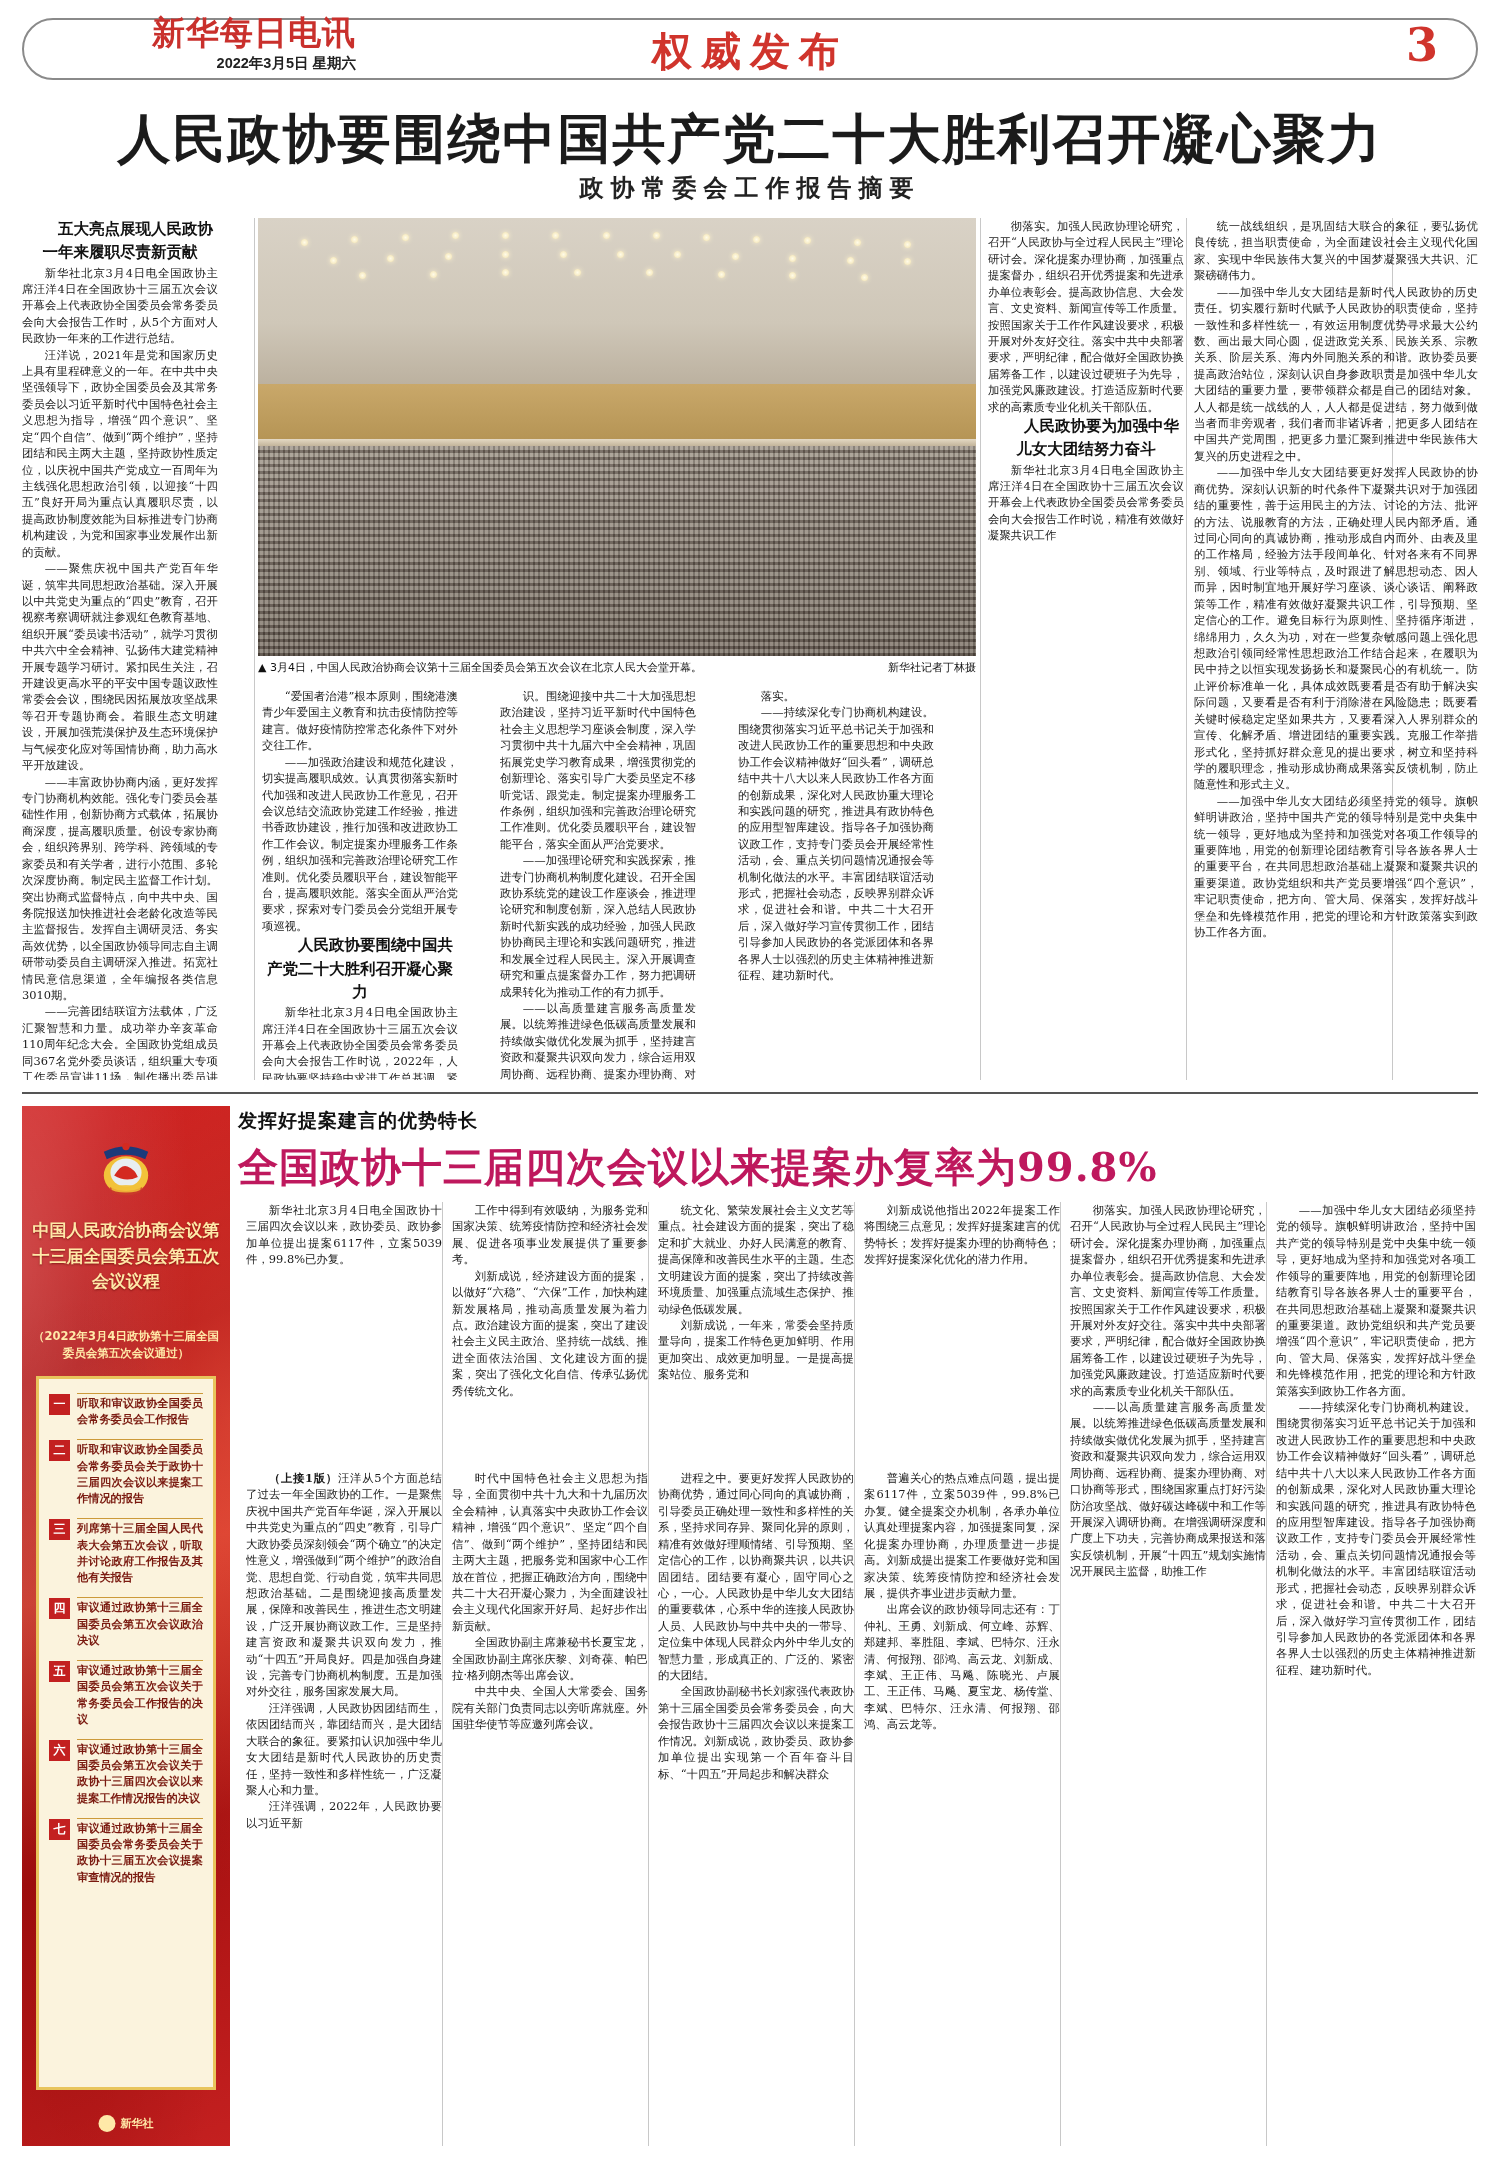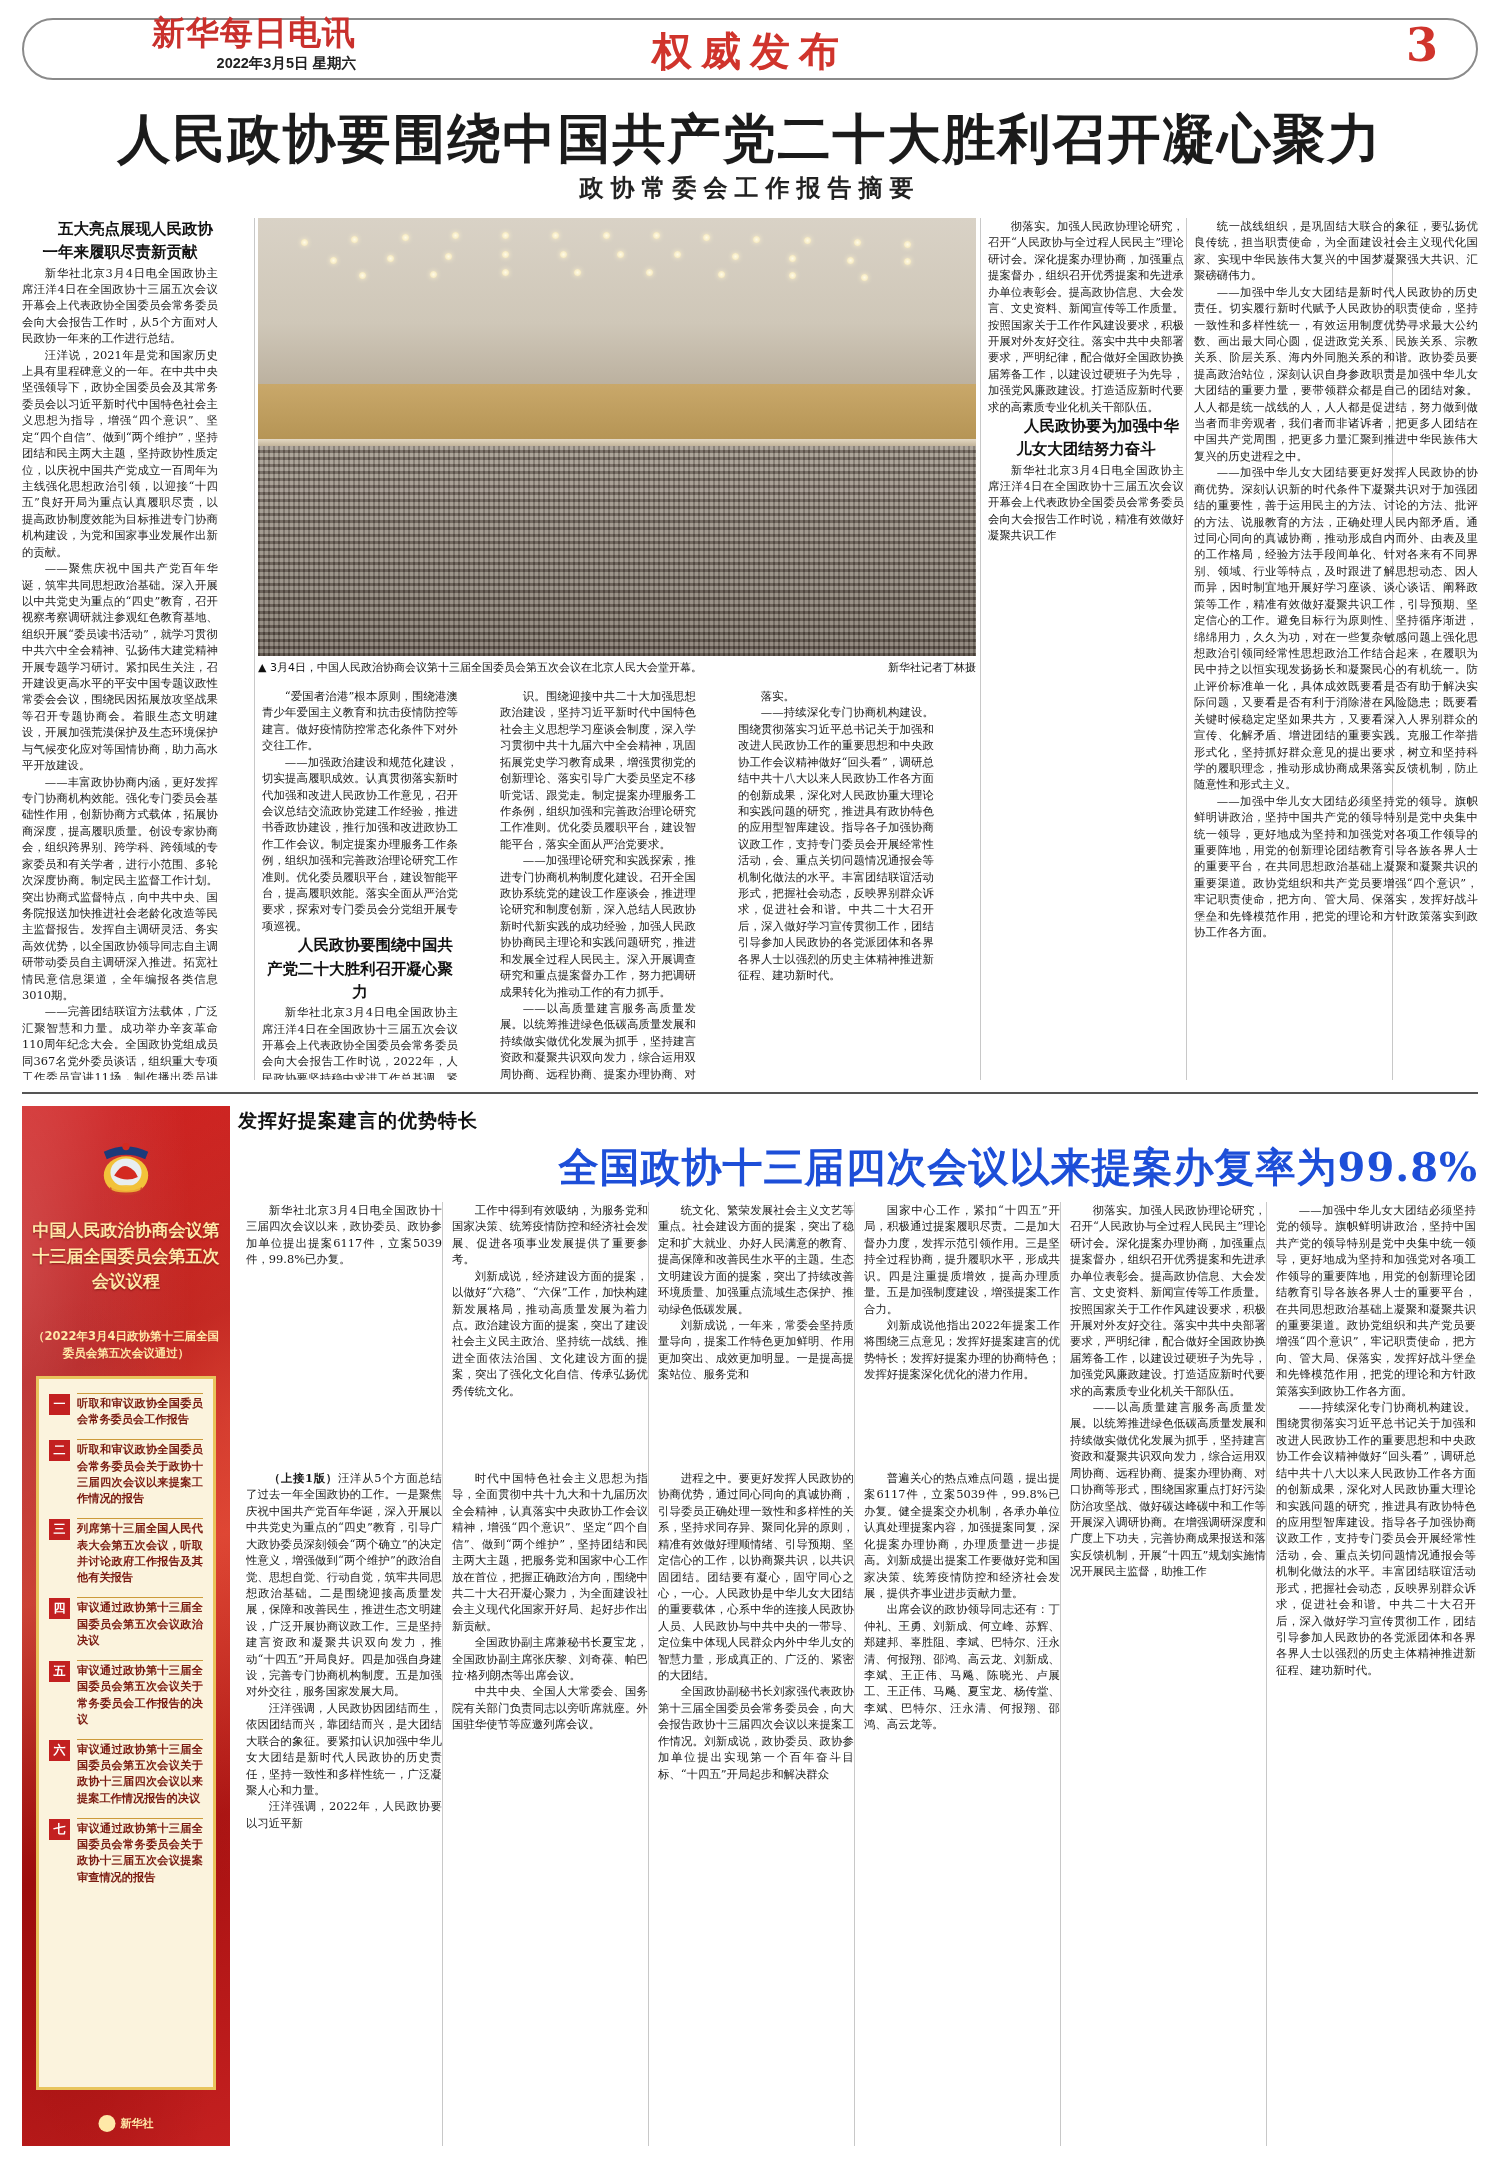--- a/index.html
+++ b/index.html
@@ -158,23 +158,23 @@
   }
 
   
   .bottom-right{position:absolute;left:238px;top:1106px;width:1240px;height:1040px;}
   .br-kicker{
     position:absolute;left:0;top:2px;
     font-family:"DejaVu Sans","Liberation Sans",sans-serif;
     font-weight:bold;font-size:19px;color:#111;letter-spacing:1px;
   }
   .br-headline{
-    position:absolute;left:0;right:0;top:34px;text-align:right;
+    position:absolute;left:0;right:0;top:34px;text-align:left;
     font-family:"DejaVu Serif",serif;
-    font-weight:bold;font-size:40px;color:#1d4ed8;letter-spacing:1px;white-space:nowrap;
+    font-weight:bold;font-size:40px;color:#be185d;letter-spacing:1px;white-space:nowrap;
   }
   .br-cols{position:absolute;left:0;top:96px;width:1240px;height:944px;}
   .bcol{
     position:absolute;top:0;width:196px;height:944px;
     font-size:11.4px;line-height:1.44;text-align:justify;color:#1a1a1a;
     overflow:hidden;
     font-family:"DejaVu Serif","Liberation Serif",serif;
   }
   .bcol p{margin:0;text-indent:2em;}
   .bcol-rule{position:absolute;top:0;width:1px;height:944px;background:#c8c8c8;}
@@ -380,21 +380,20 @@
         <p>统文化、繁荣发展社会主义文艺等重点。社会建设方面的提案，突出了稳定和扩大就业、办好人民满意的教育、提高保障和改善民生水平的主题。生态文明建设方面的提案，突出了持续改善环境质量、加强重点流域生态保护、推动绿色低碳发展。</p>
         <p>刘新成说，一年来，常委会坚持质量导向，提案工作特色更加鲜明、作用更加突出、成效更加明显。一是提高提案站位、服务党和</p>
       </div>
 
       <div class="bcol" style="left:214px;height:250px">
         <p>工作中得到有效吸纳，为服务党和国家决策、统筹疫情防控和经济社会发展、促进各项事业发展提供了重要参考。</p>
         <p>刘新成说，经济建设方面的提案，以做好“六稳”、“六保”工作，加快构建新发展格局，推动高质量发展为着力点。政治建设方面的提案，突出了建设社会主义民主政治、坚持统一战线、推进全面依法治国、文化建设方面的提案，突出了强化文化自信、传承弘扬优秀传统文化。</p>
       </div>
 
       <div class="bcol" style="left:626px;height:250px">
-        <p>国家中心工作，紧扣“十四五”开局，积极通过提案履职尽责。二是加大督办力度，发挥示范引领作用。三是坚持全过程协商，提升履职水平，形成共识。四是注重提质增效，提高办理质量。五是加强制度建设，增强提案工作合力。</p>
         <p>刘新成说他指出2022年提案工作将围绕三点意见；发挥好提案建言的优势特长；发挥好提案办理的协商特色；发挥好提案深化优化的潜力作用。</p>
       </div>
 
       <div class="bcol" style="left:8px;top:268px;height:676px">
         <p><span class="cont-note">（上接1版）</span><span>汪洋从5个方面总结了过去一年全国政协的工作。一是聚焦庆祝中国共产党百年华诞，深入开展以中共党史为重点的“四史”教育，引导广大政协委员深刻领会“两个确立”的决定性意义，增强做到“两个维护”的政治自觉、思想自觉、行动自觉，筑牢共同思想政治基础。二是围绕迎接高质量发展，保障和改善民生，推进生态文明建设，广泛开展协商议政工作。三是坚持建言资政和凝聚共识双向发力，推动“十四五”开局良好。四是加强自身建设，完善专门协商机构制度。五是加强对外交往，服务国家发展大局。</span></p>
         <p>汪洋强调，人民政协因团结而生，依因团结而兴，靠团结而兴，是大团结大联合的象征。要紧扣认识加强中华儿女大团结是新时代人民政协的历史责任，坚持一致性和多样性统一，广泛凝聚人心和力量。</p>
         <p>汪洋强调，2022年，人民政协要以习近平新</p>
       </div>
       <div class="bcol" style="left:214px;top:268px;height:676px">
         <p>时代中国特色社会主义思想为指导，全面贯彻中共十九大和十九届历次全会精神，认真落实中央政协工作会议精神，增强“四个意识”、坚定“四个自信”、做到“两个维护”，坚持团结和民主两大主题，把服务党和国家中心工作放在首位，把握正确政治方向，围绕中共二十大召开凝心聚力，为全面建设社会主义现代化国家开好局、起好步作出新贡献。</p>

